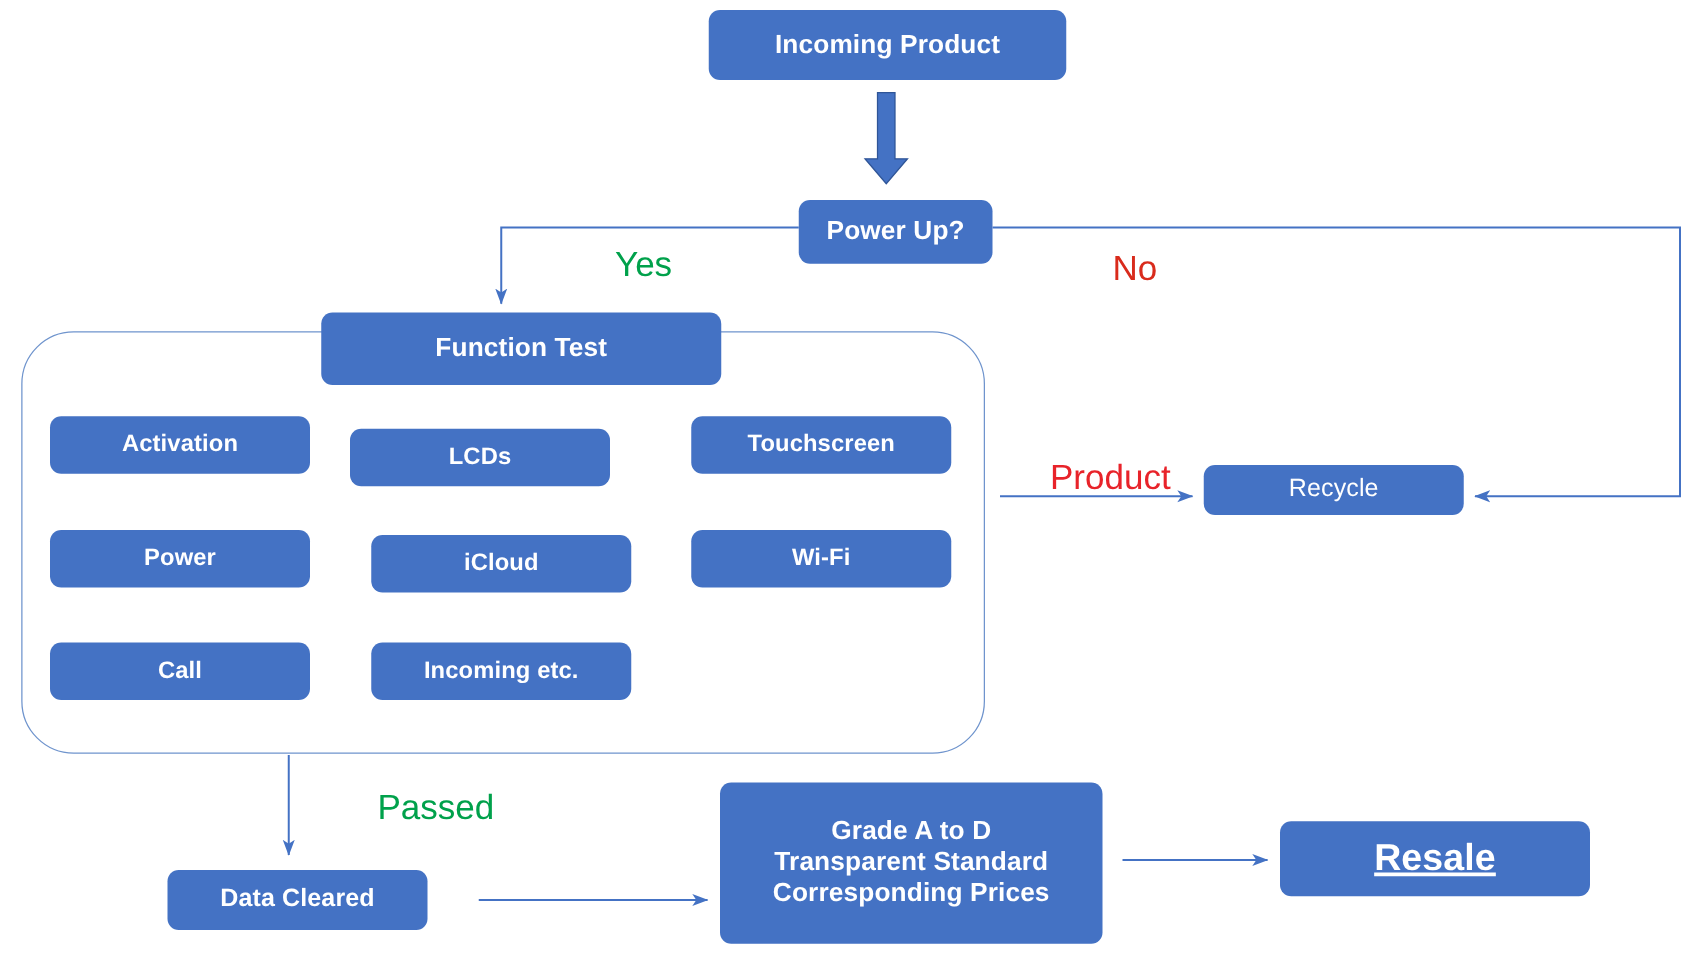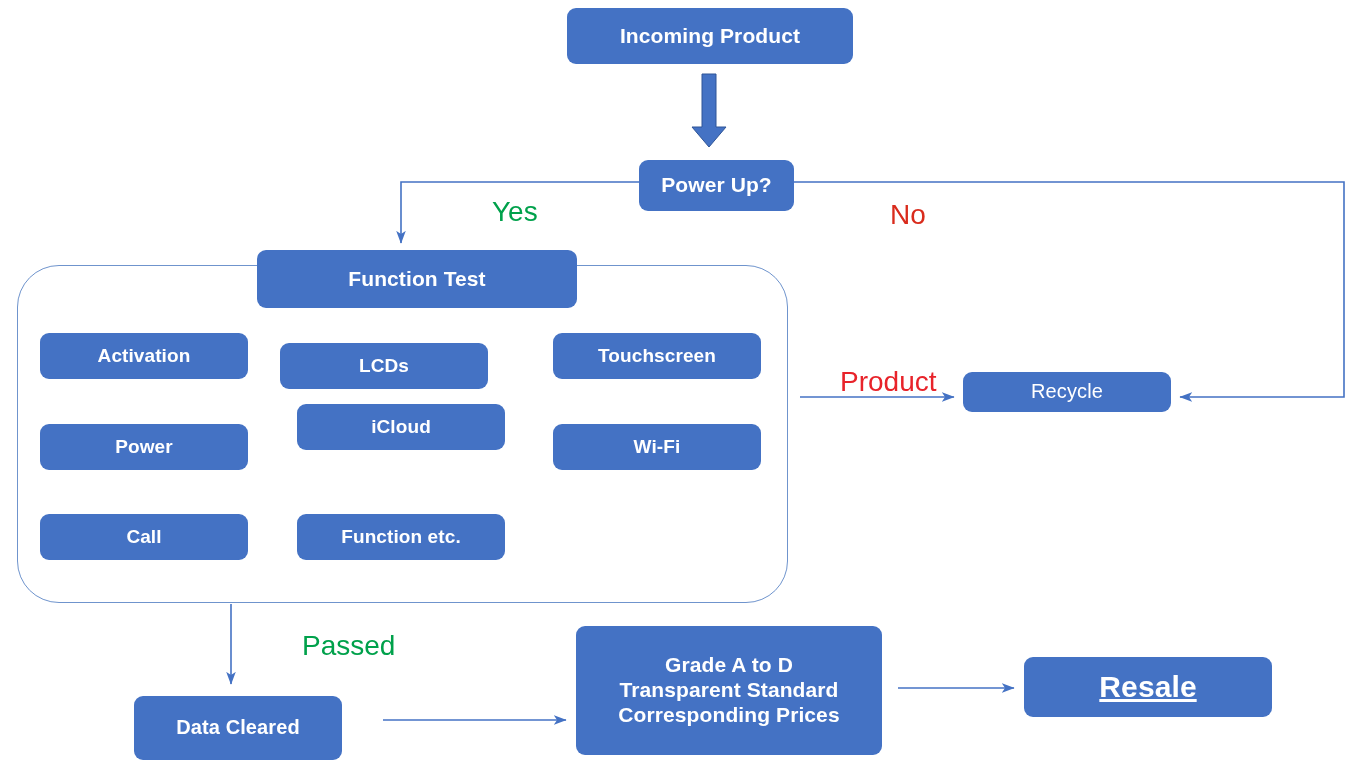--- a/index.html
+++ b/index.html
@@ -55,27 +55,27 @@
   
   .n-incoming   { left: 567px;  top: 8px;   width: 286px; height: 56px;  font-size: 21px; }
   .n-powerup    { left: 639px;  top: 160px; width: 155px; height: 51px;  font-size: 21px; }
   .n-function   { left: 257px;  top: 250px; width: 320px; height: 58px;  font-size: 21px; }
 
   .n-test       { width: 208px; height: 46px; font-size: 19px; }
   .n-activation { left: 40px;   top: 333px; }
   .n-lcds       { left: 280px;  top: 333px; margin-top: 10px; }
   .n-touch      { left: 553px;  top: 333px; }
   .n-power      { left: 40px;   top: 424px; }
-  .n-icloud     { left: 297px;  top: 404px; }
+  .n-icloud     { left: 297px;  top: 428px; }
   .n-wifi       { left: 553px;  top: 424px; }
   .n-call       { left: 40px;   top: 514px; }
   .n-cosmetic   { left: 297px;  top: 514px; }
 
   .n-recycle    { left: 963px;  top: 372px; width: 208px; height: 40px;  font-size: 20px; font-weight: normal; }
-  .n-datacleared{ left: 134px;  top: 696px; width: 208px; height: 64px;  font-size: 20px; }
+  .n-datacleared{ left: 134px;  top: 696px; width: 208px; height: 48px;  font-size: 20px; }
   .n-grade      { left: 576px;  top: 626px; width: 306px; height: 129px; font-size: 21px; flex-direction: column; }
   .n-resale     { left: 1024px; top: 657px; width: 248px; height: 60px;  font-size: 30px; text-decoration: underline; }
 
   .grade-line { display: block; }
 
   
   .test-group-frame {
     position: absolute;
     left: 17px;
     top: 265px;
@@ -174,21 +174,21 @@
   <div class="node n-test n-icloud">
     <span>iCloud</span>
   </div>
   <div class="node n-test n-call">
     <span>Call</span>
   </div>
   <div class="node n-test n-wifi">
     <span>Wi-Fi</span>
   </div>
   <div class="node n-test n-cosmetic">
-    <span>Function etc.</span>
+    <span>Incoming etc.</span>
   </div>
 
   <div class="node n-recycle">
     <span>Recycle</span>
   </div>
 
   <div class="node n-datacleared">
     <span>Data Cleared</span>
   </div>
 

